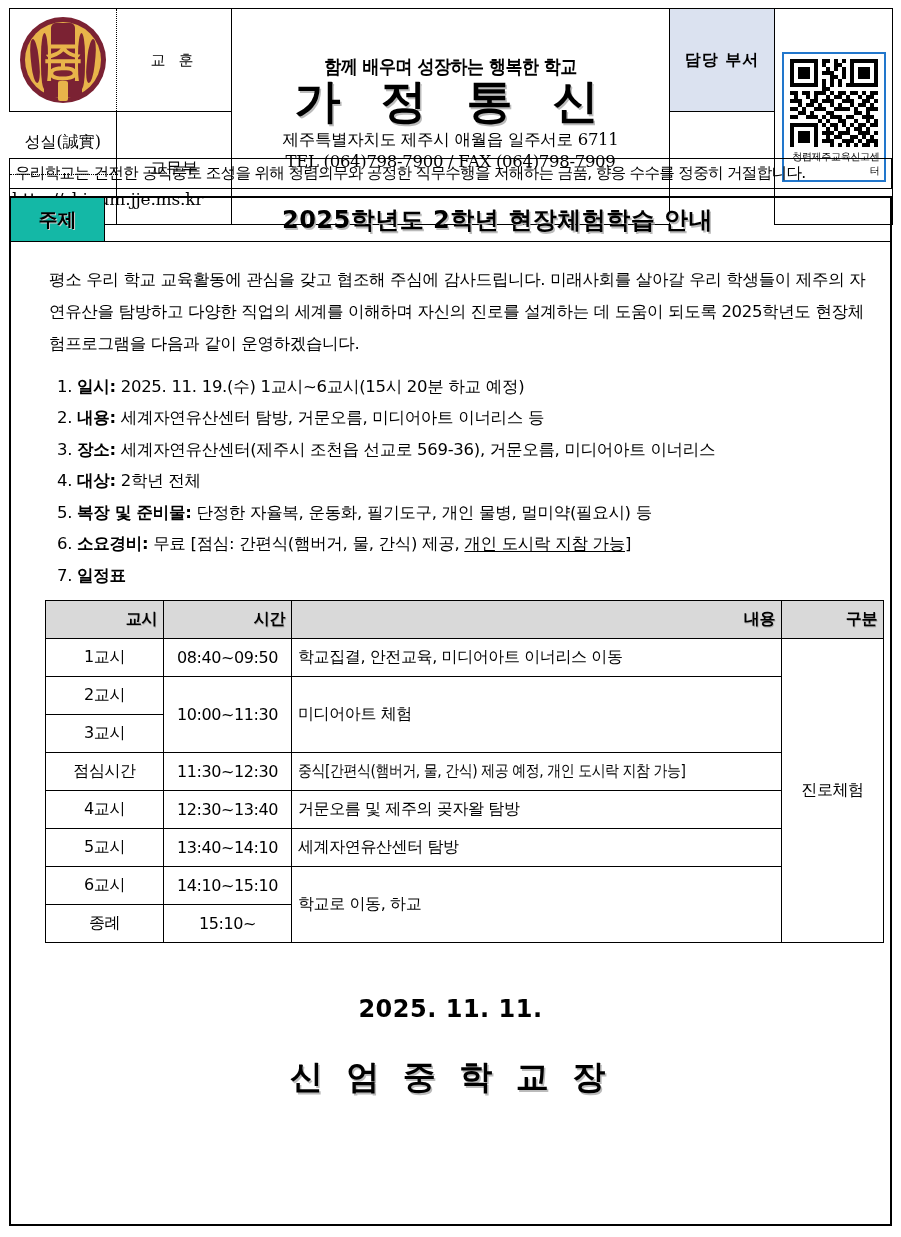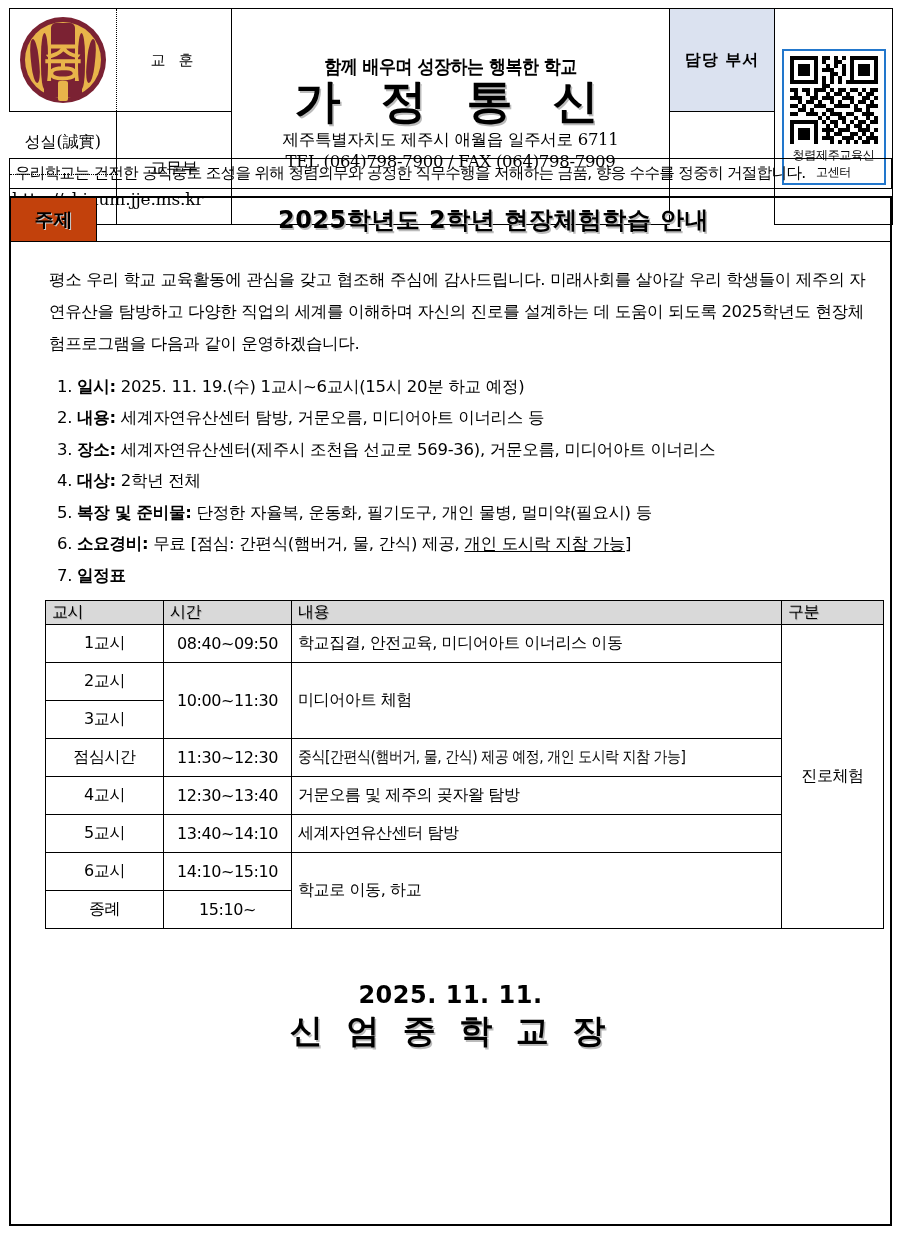--- a/index.html
+++ b/index.html
@@ -182,22 +182,22 @@
   .qr-grid {
     width: 88px; height: 88px;
     margin: 0 auto;
     display: grid;
     grid-template-columns: repeat(25, 1fr);
     grid-template-rows: repeat(25, 1fr);
   }
   .qr-grid i { display: block; }
   .qr-grid i.on { background: #000; }
   .qr-caption {
-    font-size: 12px;
-    text-align: center;
+    font-size: 10px;
+    text-align: right;
     margin-top: 3px;
     letter-spacing: -0.3px;
     font-family: "DejaVu Sans", "Liberation Sans", sans-serif;
   }
 
   
   .pledge-bar {
     position: absolute;
     left: 9px; top: 158px;
     width: 883px; height: 31px;
@@ -217,22 +217,22 @@
     left: 9px; top: 196px;
     width: 883px; height: 1030px;
     border: 2.2px solid #000;
   }
   .subject-row {
     display: flex;
     border-bottom: 1.6px solid #000;
     height: 44px;
   }
   .subject-label {
-    width: 86px;
-    background: #c2410c;
+    width: 94px;
+    background: #14b8a6;
     border-right: 1.6px solid #000;
     display: flex; align-items: center; justify-content: center;
     font-size: 19px;
     font-weight: 800;
     text-shadow: 1px 1px 0 #ccc;
     font-family: "DejaVu Sans", "Liberation Sans", sans-serif;
   }
   .subject-title {
     flex: 1;
     display: flex; align-items: center; justify-content: center;
@@ -280,23 +280,23 @@
   table.sched th, table.sched td {
     border: 1.3px solid #000;
     font-size: 16px;
     font-family: "DejaVu Sans", "Liberation Sans", sans-serif;
     letter-spacing: -0.4px;
     padding: 0 6px;
     font-weight: normal;
   }
   table.sched thead th {
     background: #d9d9d9;
-    height: 24px;
-    text-align: left;
-    font-weight: 400;
+    height: 38px;
+    text-align: right;
+    font-weight: 700;
     text-shadow: 0.8px 0.8px 0 #aaa;
   }
   .col-period { width: 118px; }
   .col-time   { width: 128px; }
   .col-cont   { width: 490px; }
   .col-kind   { width: 102px; }
   td.c { text-align: center; }
   td.l { text-align: left; padding-left: 14px; }
   .row-h { height: 38px; }
   .squish {
@@ -314,20 +314,21 @@
     font-weight: 800;
     margin-top: 52px;
     letter-spacing: 0.5px;
     font-family: "DejaVu Sans", "Liberation Sans", sans-serif;
   }
   .sign-name {
     text-align: center;
     font-size: 33px;
     font-weight: 900;
     letter-spacing: 6px;
+    margin-top: 32px;
     text-shadow: 1.5px 1.5px 0 #bbb;
     font-family: "DejaVu Sans", "Liberation Sans", sans-serif;
   }
 </style>
 </head>
 <body>
 
 <div class="page">
 
   <div class="header-wrap">

